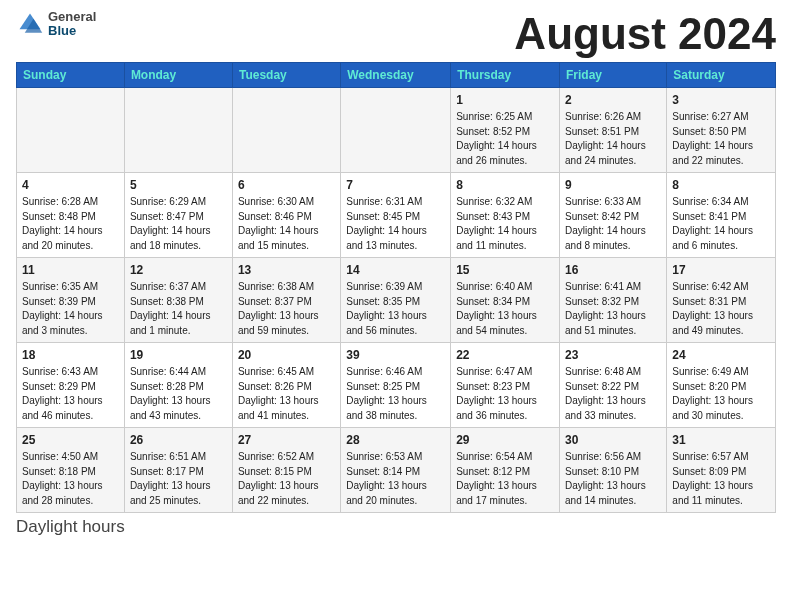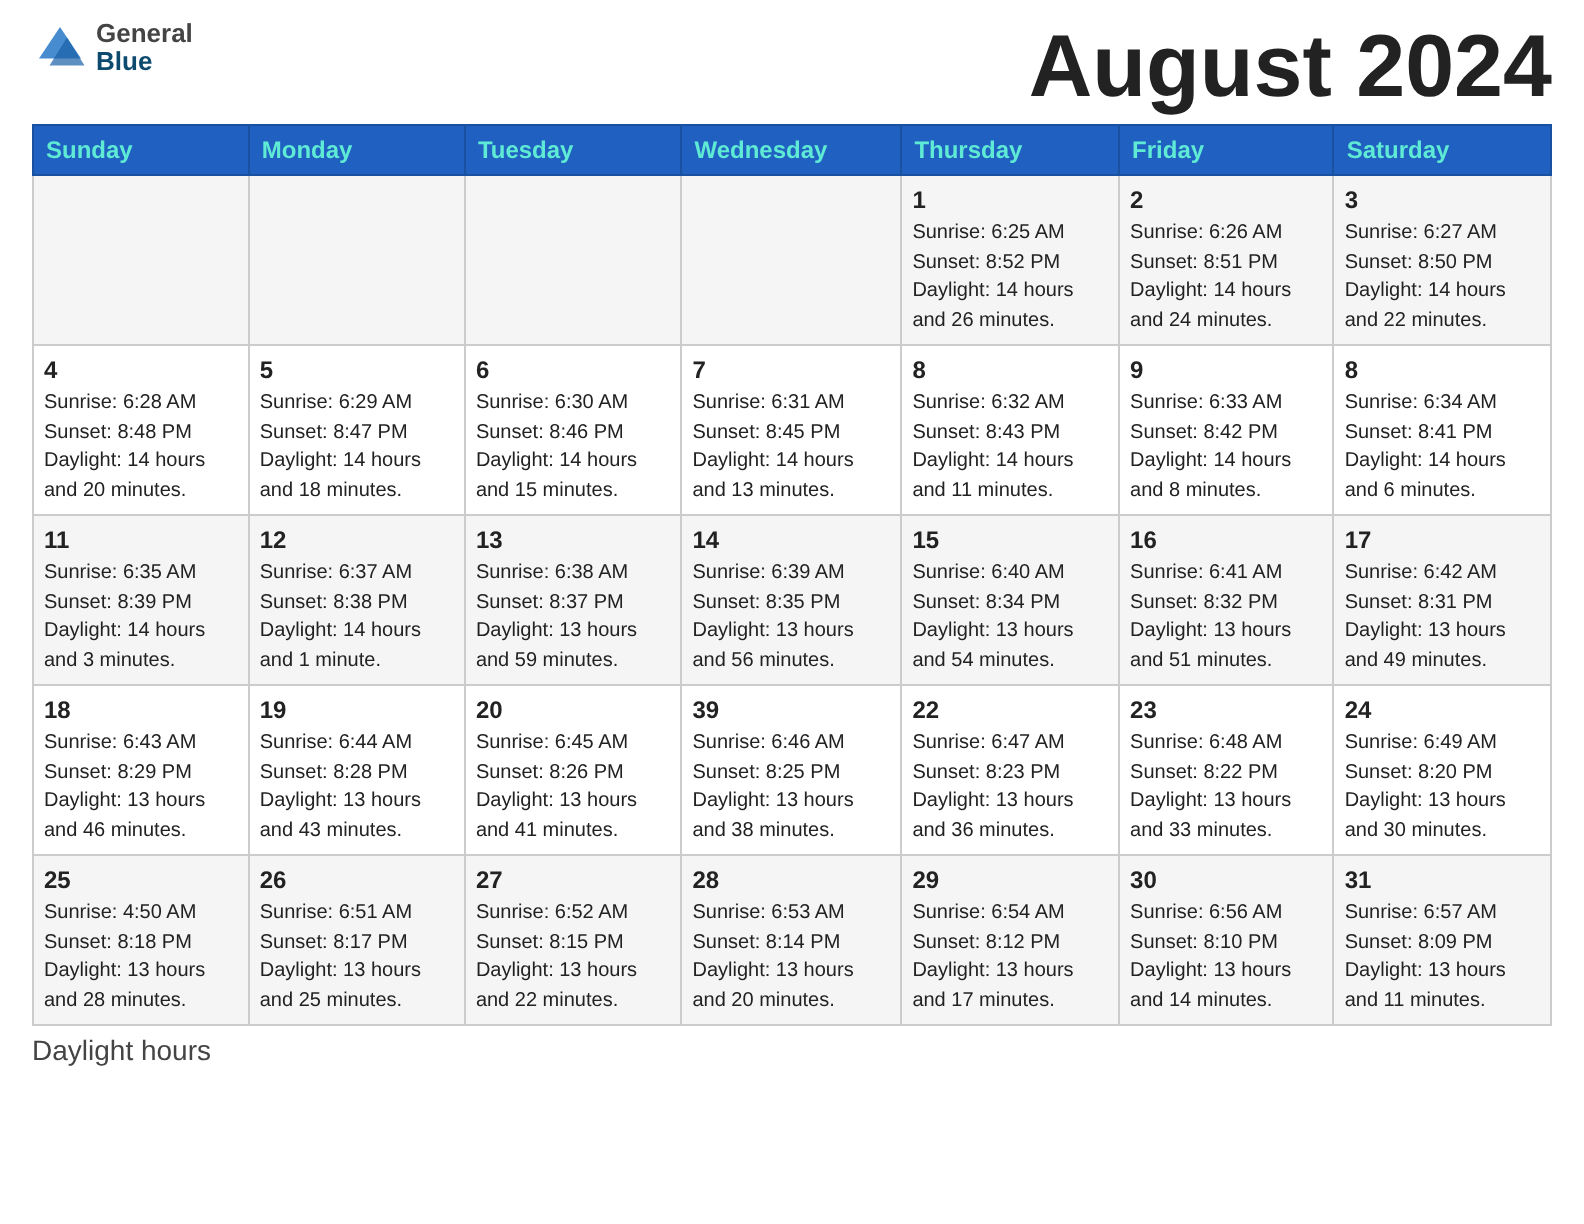--- a/index.html
+++ b/index.html
@@ -94,21 +94,21 @@
       display: block;
       margin-bottom: 1px;
     }
     .day-info {
       font-size: 10px;
       color: #222;
       line-height: 1.45;
     }
     .footer-note {
       margin-top: 4px;
-      font-size: 14px;
+      font-size: 17px;
       color: #444;
       text-align: left;
     }
   </style>
 </head>
 <body>
 
 <div class="page">
   <div class="header-row">
     <div class="logo">

